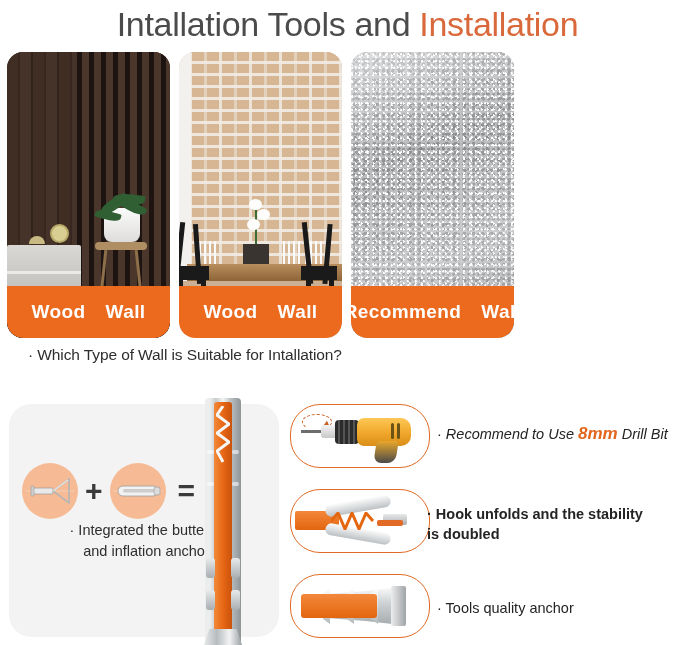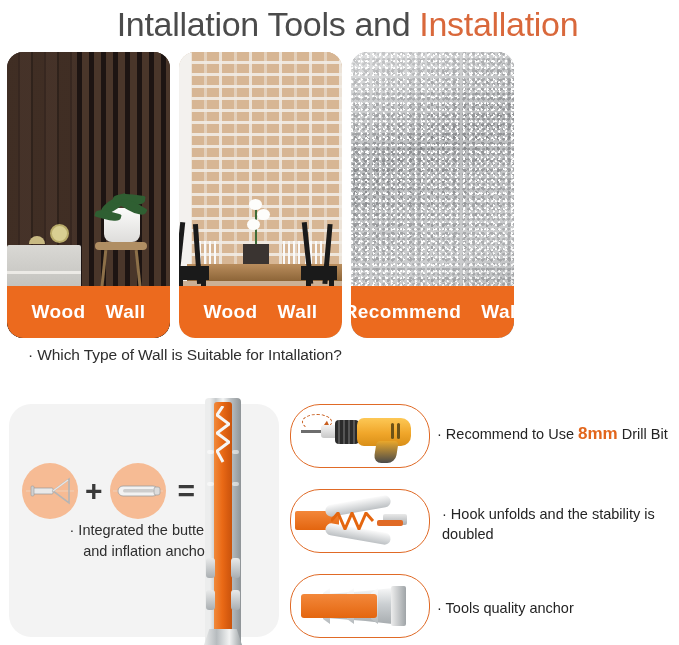--- a/index.html
+++ b/index.html
@@ -244,22 +244,22 @@
   .ha-sleeve{position:absolute;left:10px;top:13px;width:104px;height:36px;
     background:linear-gradient(#f7f8f8,#cbcfd2 45%,#a8adb0);
     clip-path:polygon(0 22%,62% 8%,88% 0,100% 6%,100% 94%,88% 100%,62% 92%,0 78%);}
   .ha-rib{position:absolute;top:13px;width:7px;height:36px;
     background:linear-gradient(#fdfdfd,#b5babd);clip-path:polygon(0 14%,100% 0,100% 100%,0 86%);}
   .ha-collar{position:absolute;left:100px;top:11px;width:15px;height:40px;border-radius:2px;
     background:linear-gradient(to right,#ededed,#9fa4a7);}
 
   
   .ill-text{position:absolute;font-size:14.5px;line-height:20px;color:#242424;}
-  .t1{left:437px;top:424px;width:240px;}
-  .t2{left:442px;top:504px;width:228px;}
+  .t1{left:437px;top:424px;width:240px;font-style:italic;}
+  .t2{left:427px;top:504px;width:228px;font-weight:bold;}
   .t3{left:437px;top:598px;width:230px;}
   .accent8{color:#e2661c;font-weight:700;font-size:17px;}
 </style>
 </head>
 <body>
 
 <div class="title-bar">
   <span class="title-txt">Intallation Tools and</span>
   <span class="title-txt accent">Installation</span>
 </div>

